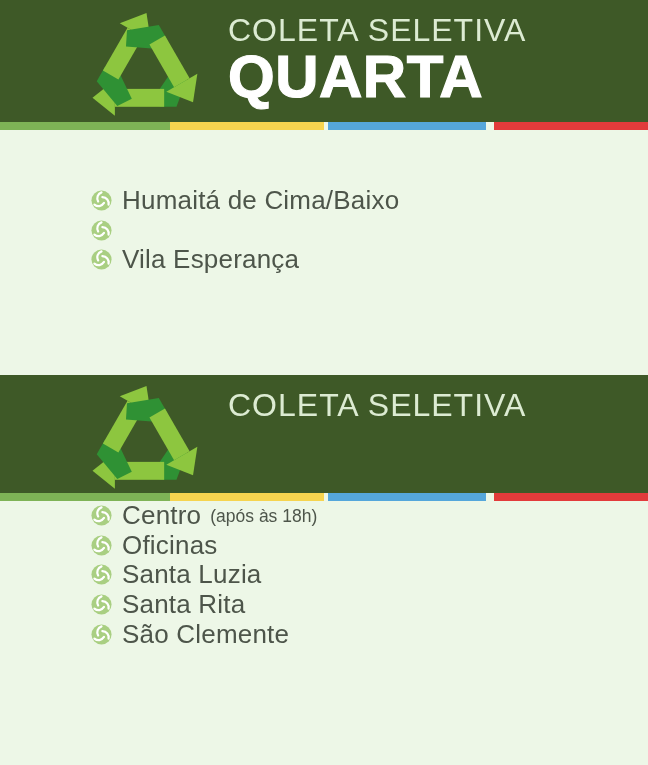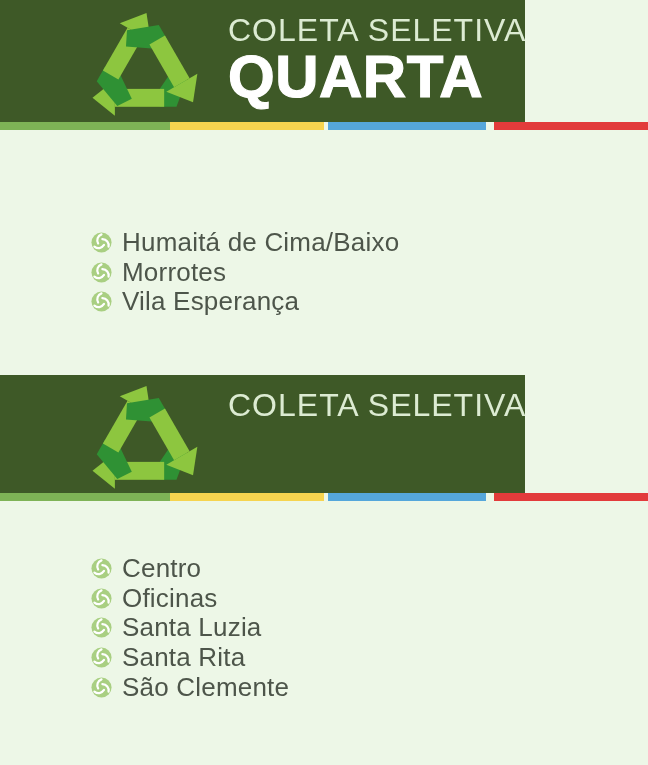--- a/index.html
+++ b/index.html
@@ -4,41 +4,41 @@
 <style>
   :root{
     --banner-bg:#3e5927; --page-bg:#edf7e7; --day-text:#ffffff; --kicker-text:#dcebd2;
     --list-text:#4d554a; --logo-light:#8dc63f; --logo-dark:#2f9134; --bullet:#a9cf82;
     --stripe-green:#7eb356; --stripe-yellow:#f6d44f; --stripe-blue:#55a7db; --stripe-red:#e23b3b;
   }
   *{margin:0;padding:0;box-sizing:border-box;}
   html,body{width:648px;height:765px;overflow:hidden;}
   body{background:var(--page-bg);font-family:"Liberation Sans",sans-serif;}
 
-  .banner{position:relative;width:525px;background:var(--banner-bg);}
+  .banner{position:relative;width:648px;background:var(--banner-bg);}
   .banner.b1{height:122px;}
   .banner.b2{height:118px;}
   .logo{position:absolute;left:88px;top:6px;width:112px;height:112px;}
   .banner.b2 .logo{top:4px;}
   .titles{position:absolute;left:228px;top:12px;}
   .kicker{font-size:32px;line-height:36px;font-weight:400;color:var(--kicker-text);letter-spacing:1px;white-space:nowrap;}
   .day{font-size:60px;line-height:58px;font-weight:bold;color:var(--day-text);letter-spacing:0.5px;-webkit-text-stroke:1.2px var(--day-text);white-space:nowrap;}
 
   .stripe{width:648px;height:8px;display:flex;background:var(--page-bg);}
   .stripe i{display:block;height:8px;}
   .seg-green{width:170px;background:var(--stripe-green);}
   .seg-yellow{width:154px;background:var(--stripe-yellow);}
   .gap1{width:4px;}
   .seg-blue{width:158px;background:var(--stripe-blue);}
   .gap2{width:8px;}
   .seg-red{width:154px;background:var(--stripe-red);}
 
   .content{width:648px;background:var(--page-bg);padding-left:90px;}
-  .content.c1{height:245px;padding-top:98px;}
-  .content.c2{height:264px;padding-top:53px;}
+  .content.c1{height:245px;padding-top:56px;}
+  .content.c2{height:264px;}
 
   .row{display:flex;align-items:center;height:29.6px;}
   .bullet{width:23px;height:23px;flex:0 0 23px;margin-right:9px;}
   .label{font-size:26px;color:var(--list-text);white-space:nowrap;letter-spacing:0.2px;}
   .note{font-size:17.5px;color:var(--list-text);margin-left:9px;position:relative;top:1px;white-space:nowrap;}
 </style>
 </head>
 <body>
 
 <svg width="0" height="0" style="position:absolute" aria-hidden="true">
@@ -93,21 +93,20 @@
     <div class="row">
       <svg class="bullet" viewBox="0 0 24 24">
           <use href="#bullet-sym"></use>
         </svg>
       <span class="label">Humaitá de Cima/Baixo</span>
     </div>
     <div class="row">
       <svg class="bullet" viewBox="0 0 24 24">
           <use href="#bullet-sym"></use>
         </svg>
-      <span class="label">Morrotes</span>
     </div>
     <div class="row">
       <svg class="bullet" viewBox="0 0 24 24">
           <use href="#bullet-sym"></use>
         </svg>
       <span class="label">Vila Esperança</span>
     </div>
   </div>
 </section>
 
@@ -127,20 +126,21 @@
     <i class="seg-blue"></i>
     <i class="gap2"></i>
     <i class="seg-red"></i>
   </div>
   <div class="content c2">
     <div class="row">
       <svg class="bullet" viewBox="0 0 24 24">
           <use href="#bullet-sym"></use>
         </svg>
       <span class="label">Centro</span>
+      <span class="note">(após às 18h)</span>
     </div>
     <div class="row">
       <svg class="bullet" viewBox="0 0 24 24">
           <use href="#bullet-sym"></use>
         </svg>
       <span class="label">Oficinas</span>
     </div>
     <div class="row">
       <svg class="bullet" viewBox="0 0 24 24">
           <use href="#bullet-sym"></use>

